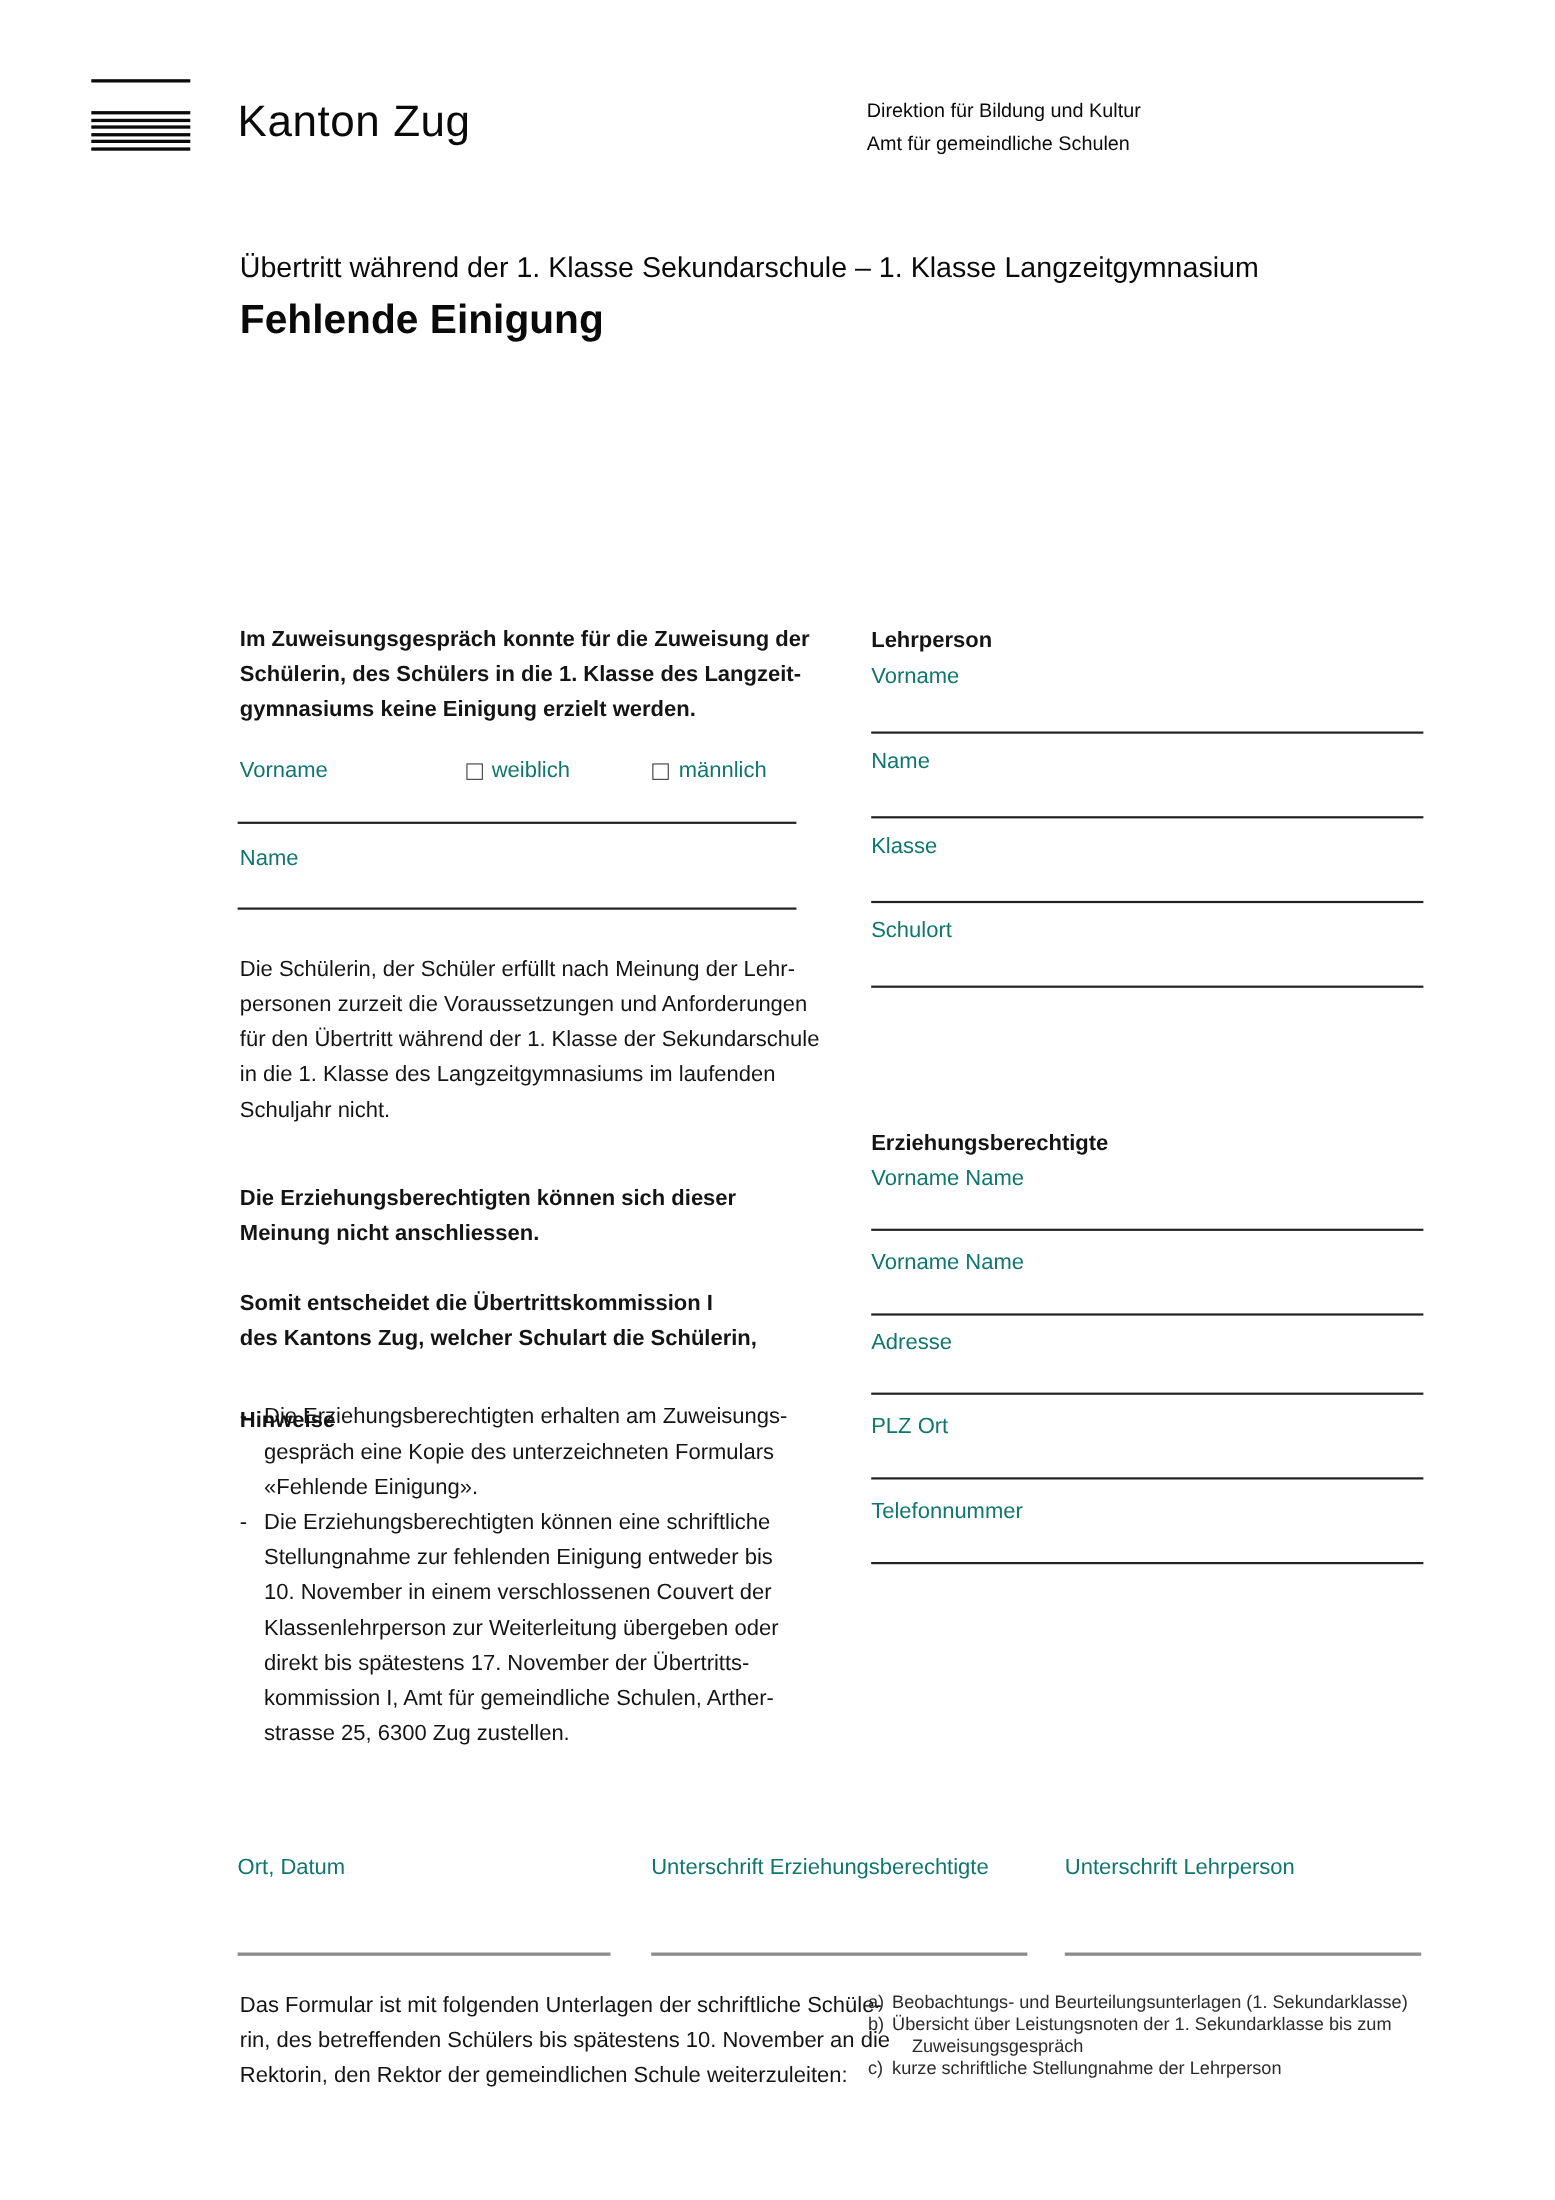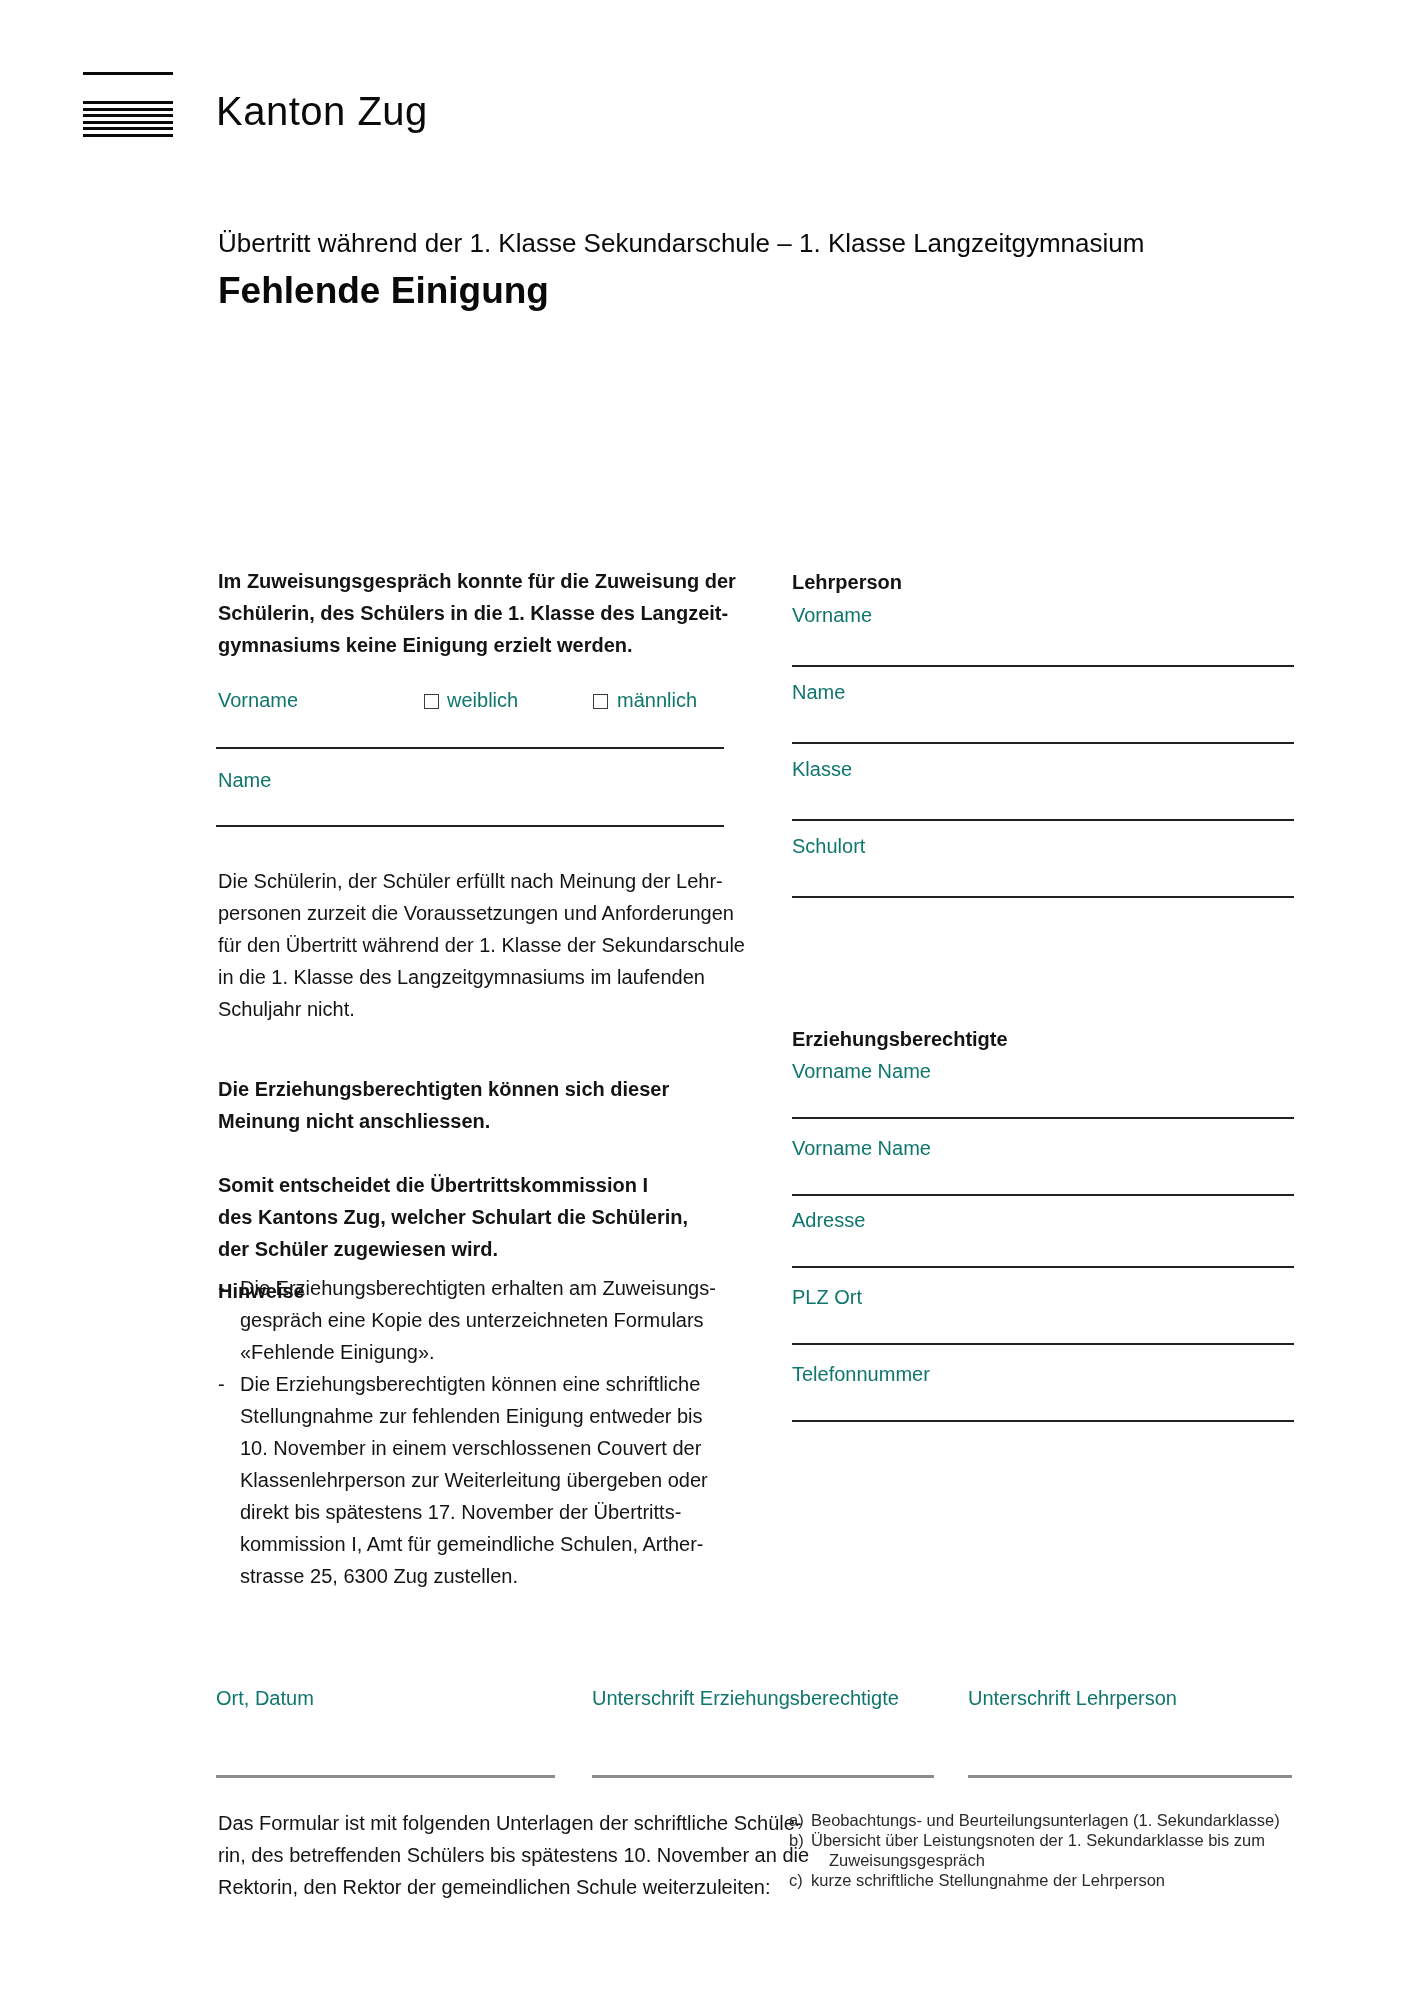--- a/index.html
+++ b/index.html
@@ -38,20 +38,24 @@
       <div class="logo-line" style="height:3px;"></div>
       <div class="logo-line" style="height:3px;"></div>
       <div class="logo-line" style="height:3px;"></div>
       <div class="logo-line" style="height:3px;"></div>
       <div class="logo-line" style="height:3px;"></div>
       <div class="logo-line" style="height:3px;"></div>
     </div>
   </div>
   <div class="abs brand nowrap" style="left:216px;top:88px;">Kanton Zug</div>
 
+  <div class="abs" style="left:788px;top:85px;">
+    <div class="dept nowrap">Direktion für Bildung und Kultur</div>
+    <div class="dept nowrap">Amt für gemeindliche Schulen</div>
+  </div>
 
   <div class="abs subtitle nowrap" style="left:218px;top:226px;">Übertritt während der 1. Klasse Sekundarschule – 1. Klasse Langzeitgymnasium</div>
   <div class="abs maintitle nowrap" style="left:218px;top:268px;text-align:center;">Fehlende Einigung</div>
 
   <div class="abs body-text bold" style="left:218px;top:530px;">
     <div class="nowrap">Im Zuweisungsgespräch konnte für die Zuweisung der</div>
     <div class="nowrap">Schülerin, des Schülers in die 1. Klasse des Langzeit-</div>
     <div class="nowrap">gymnasiums keine Einigung erzielt werden.</div>
   </div>
 
@@ -74,21 +78,20 @@
   </div>
 
   <div class="abs body-text bold" style="left:218px;top:1038px;">
     <div class="nowrap">Die Erziehungsberechtigten können sich dieser</div>
     <div class="nowrap">Meinung nicht anschliessen.</div>
   </div>
 
   <div class="abs body-text bold" style="left:218px;top:1134px;">
     <div class="nowrap">Somit entscheidet die Übertrittskommission I</div>
     <div class="nowrap">des Kantons Zug, welcher Schulart die Schülerin,</div>
-    <div class="nowrap">der Schüler zugewiesen wird.</div>
   </div>
 
   <div class="abs body-text bold nowrap" style="left:218px;top:1240px;">Hinweise</div>
 
   <div class="abs body-text hint-item" style="left:218px;top:1272px;">
     <div class="hint-marker">-</div>
     <div>
       <div class="nowrap">Die Erziehungsberechtigten erhalten am Zuweisungs-</div>
       <div class="nowrap">gespräch eine Kopie des unterzeichneten Formulars</div>
       <div class="nowrap">«Fehlende Einigung».</div>

